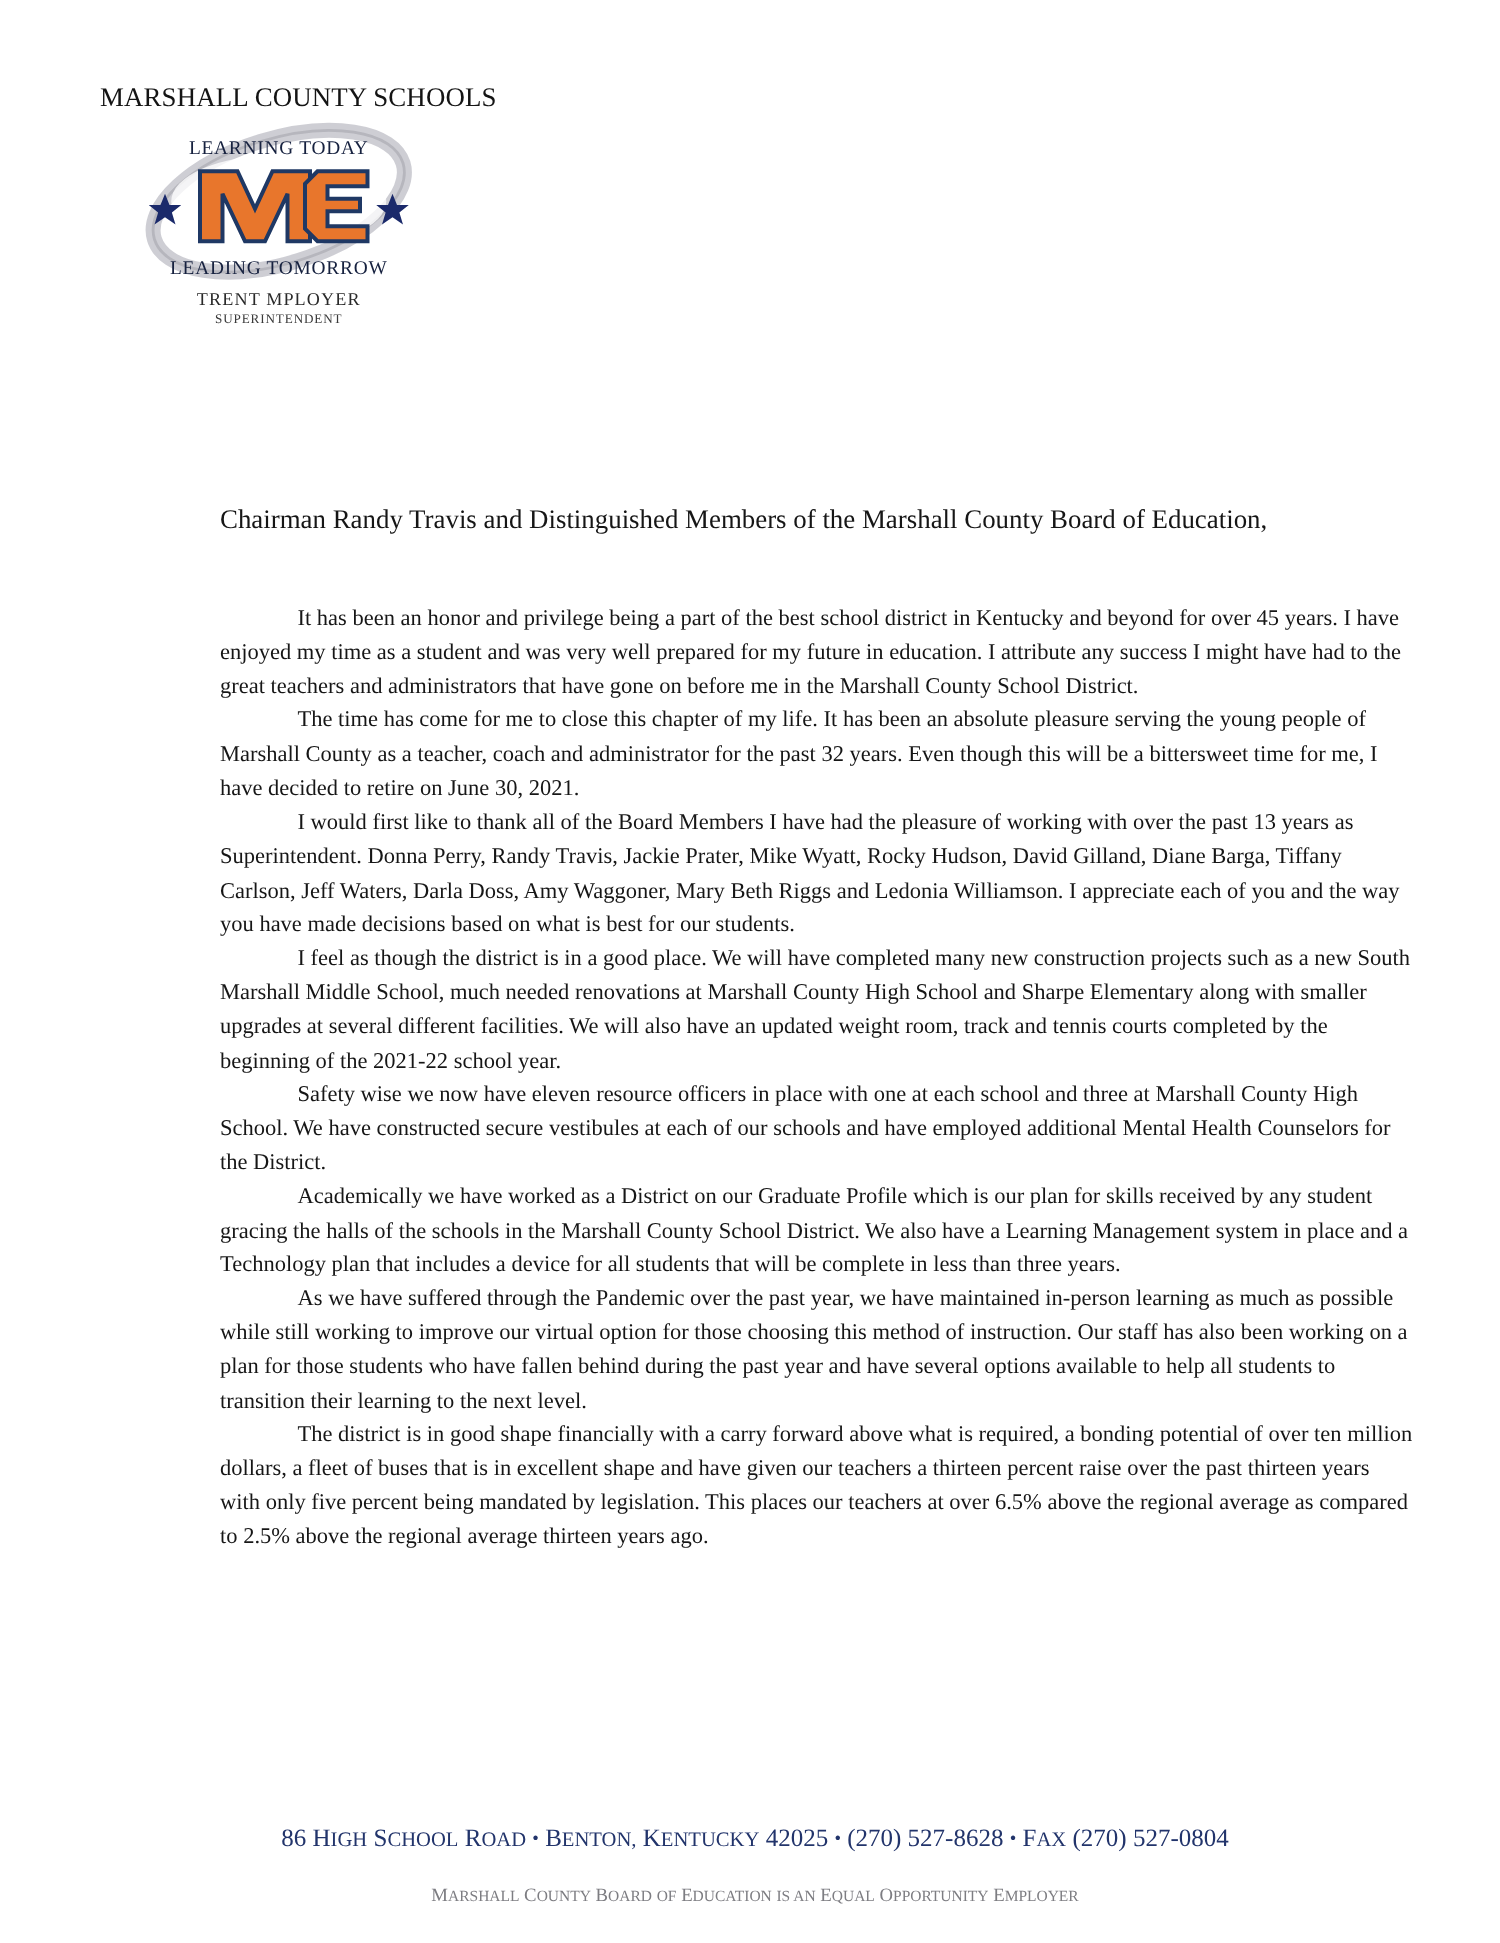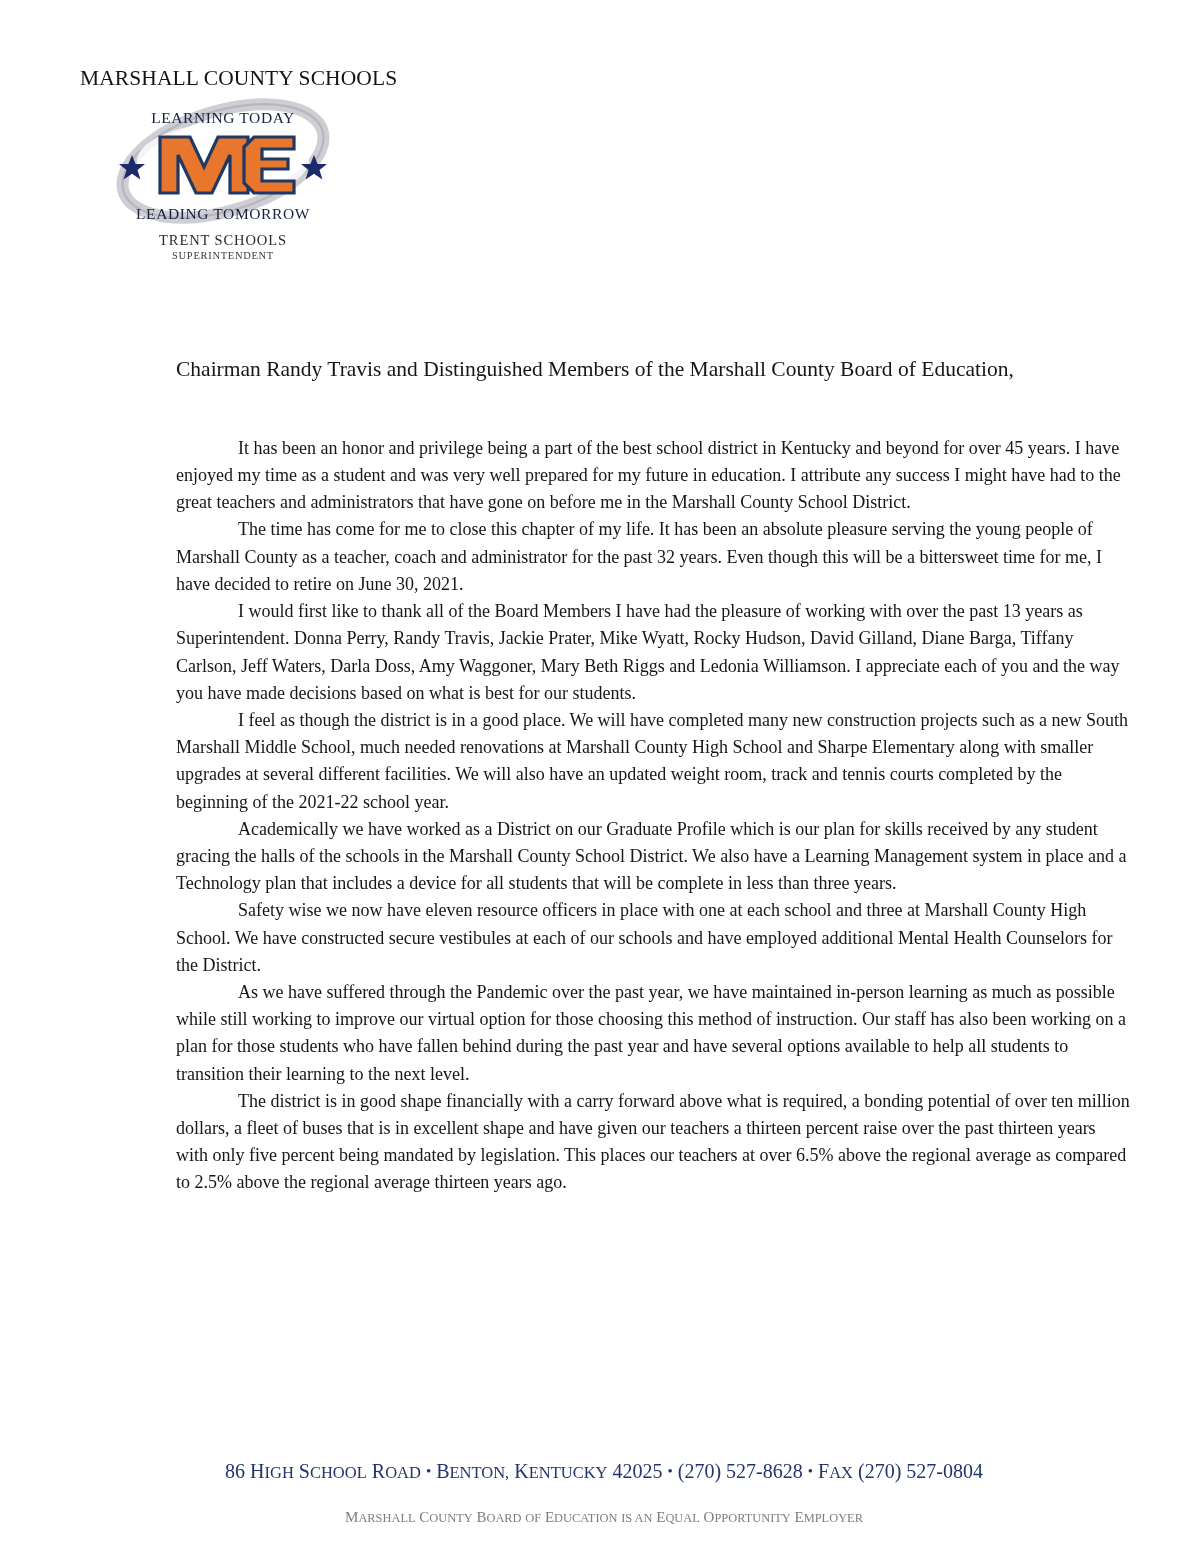--- a/index.html
+++ b/index.html
@@ -94,21 +94,21 @@
     left: 176px;
     top: 318px;
     width: 955px;
   }
   .date-line {
     font-size: 21.5px;
     line-height: 1.25;
     color: #161616;
   }
   .salutation {
-    margin-top: 38px;
+    margin-top: 84px;
     font-size: 21.5px;
     line-height: 1.25;
     color: #161616;
   }
   .paragraphs {
     margin-top: 52px;
   }
   .paragraphs p {
     margin: 0;
     font-size: 18px;
@@ -184,38 +184,38 @@
           </g>
 
           <polygon points="24,62 27.6,71 37,71 29.5,77 32.4,86.5 24,80.8 15.6,86.5 18.5,77 11,71 20.4,71" fill="#1B2A6B"></polygon>
 
           <polygon points="206,62 209.6,71 219,71 211.5,77 214.4,86.5 206,80.8 197.6,86.5 200.5,77 193,71 202.4,71" fill="#1B2A6B"></polygon>
 
           <text x="115" y="126" text-anchor="middle" font-family="'Liberation Serif','DejaVu Serif',serif" font-size="15.5" letter-spacing="0.6" fill="#16213f">LEADING TOMORROW</text>
         </svg>
       </div>
 
-      <div class="supt-name">TRENT SCHOOLS</div>
+      <div class="supt-name">TRENT MPLOYER</div>
       <div class="supt-title">SUPERINTENDENT</div>
     </div>
 
   </div>
 
   <div class="letter-body">
 
 
     <div class="salutation">Chairman Randy Travis and Distinguished Members of the Marshall County Board of Education,</div>
 
     <div class="paragraphs">
       <p>It has been an honor and privilege being a part of the best school district in Kentucky and beyond for over 45 years.  I have enjoyed my time as a student and was very well prepared for my future in education.  I attribute any success I might have had to the great teachers and administrators that have gone on before me in the Marshall County School District.</p>
       <p>The time has come for me to close this chapter of my life.  It has been an absolute pleasure serving the young people of Marshall County as a teacher, coach and administrator for the past 32 years.  Even though this will be a bittersweet time for me, I have decided to retire on June 30, 2021.</p>
       <p>I would first like to thank all of the Board Members I have had the pleasure of working with over the past 13 years as Superintendent.  Donna Perry, Randy Travis, Jackie Prater, Mike Wyatt, Rocky Hudson, David Gilland, Diane Barga, Tiffany Carlson, Jeff Waters, Darla Doss, Amy Waggoner, Mary Beth Riggs and Ledonia Williamson.  I appreciate each of you and the way you have made decisions based on what is best for our students.</p>
       <p>I feel as though the district is in a good place.  We will have completed many new construction projects such as a new South Marshall Middle School, much needed renovations at Marshall County High School and Sharpe Elementary along with smaller upgrades at several different facilities.  We will also have an updated weight room, track and tennis courts completed by the beginning of the 2021-22 school year.</p>
+      <p>Safety wise we now have eleven resource officers in place with one at each school and three at Marshall County High School.  We have constructed secure vestibules at each of our schools and have employed additional Mental Health Counselors for the District.</p>
       <p>Academically we have worked as a District on our Graduate Profile which is our plan for skills received by any student gracing the halls of the schools in the Marshall County School District.  We also have a Learning Management system in place and a Technology plan that includes a device for all students that will be complete in less than three years.</p>
-      <p>Safety wise we now have eleven resource officers in place with one at each school and three at Marshall County High School.  We have constructed secure vestibules at each of our schools and have employed additional Mental Health Counselors for the District.</p>
       <p>As we have suffered through the Pandemic over the past year, we have maintained in-person learning as much as possible while still working to improve our virtual option for those choosing this method of instruction.  Our staff has also been working on a plan for those students who have fallen behind during the past year and have several options available to help all students to transition their learning to the next level.</p>
       <p>The district is in good shape financially with a carry forward above what is required, a bonding potential of over ten million dollars, a fleet of buses that is in excellent shape and have given our teachers a thirteen percent raise over the past thirteen years with only five percent being mandated by legislation.  This places our teachers at over 6.5% above the regional average as compared to 2.5% above the regional average thirteen years ago.</p>
     </div>
   </div>
 
   <div class="footer">
 
     <div class="footer-address"><span>86</span>&nbsp;<span>H</span><span class="sc">IGH</span>&nbsp;<span>S</span><span class="sc">CHOOL</span>&nbsp;<span>R</span><span class="sc">OAD</span><span class="dot">•</span><span>B</span><span class="sc">ENTON,</span>&nbsp;<span>K</span><span class="sc">ENTUCKY</span>&nbsp;<span>42025</span><span class="dot">•</span><span>(270) 527-8628</span><span class="dot">•</span><span>F</span><span class="sc">AX</span>&nbsp;<span>(270) 527-0804</span></div>
 
     <div class="footer-eoe"><span>M</span><span class="sc">ARSHALL</span>&nbsp;<span>C</span><span class="sc">OUNTY</span>&nbsp;<span>B</span><span class="sc">OARD</span>&nbsp;<span class="sc">OF</span>&nbsp;<span>E</span><span class="sc">DUCATION</span>&nbsp;<span class="sc">IS AN</span>&nbsp;<span>E</span><span class="sc">QUAL</span>&nbsp;<span>O</span><span class="sc">PPORTUNITY</span>&nbsp;<span>E</span><span class="sc">MPLOYER</span></div>

